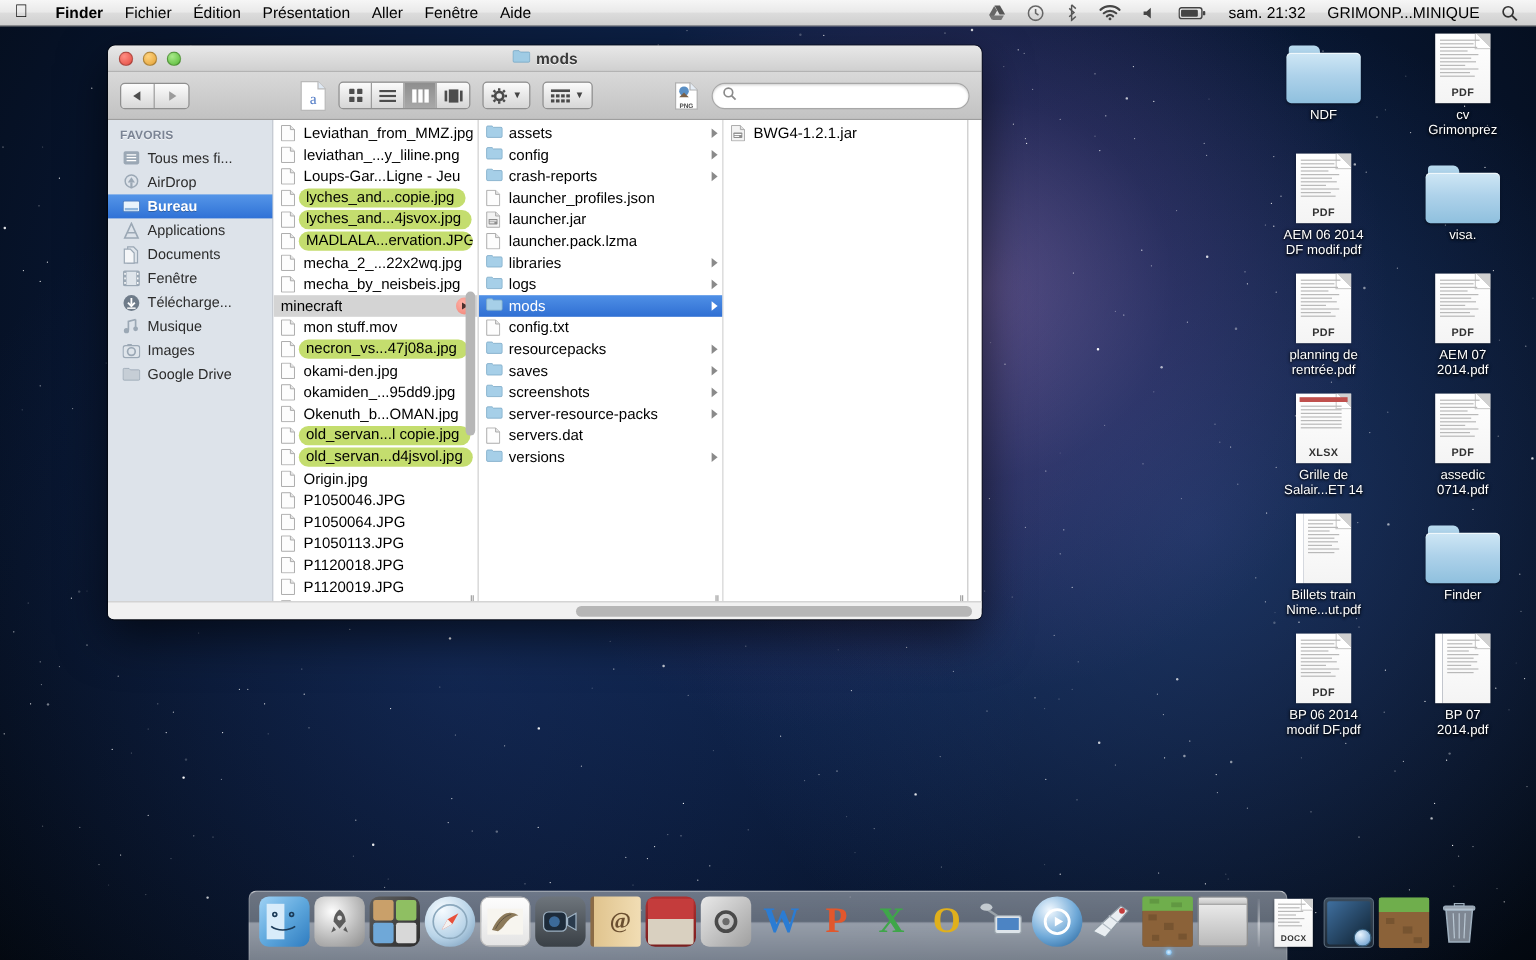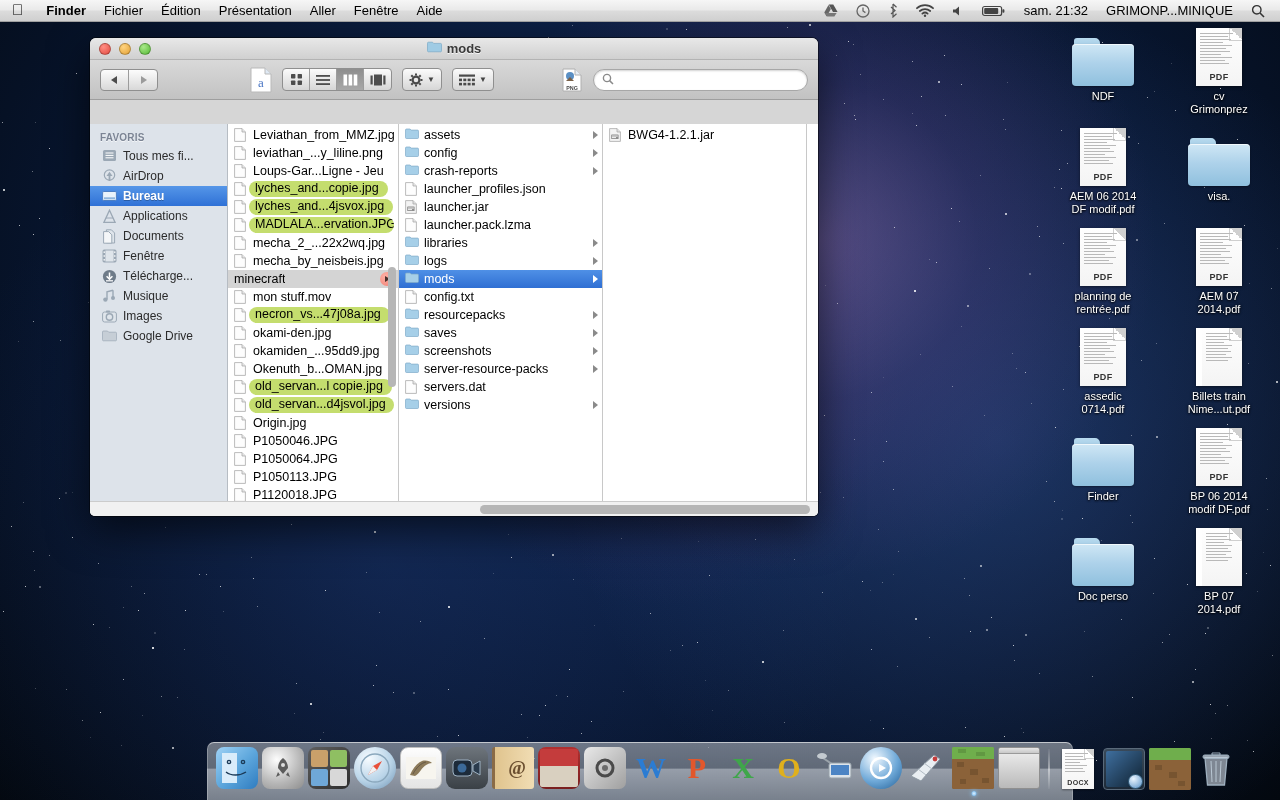--- a/index.html
+++ b/index.html
@@ -82,21 +82,21 @@
   .viewgrp div:last-child { border-right:none; }
   .viewgrp div.on { background:linear-gradient(to bottom,#8e8e8e,#a8a8a8); }
   .popbtn { display:flex; align-items:center; gap:4px; height:23px; padding:0 6px;
     border:1px solid #8f8f8f; border-radius:4px;
     background:linear-gradient(to bottom,#fbfbfb,#d6d6d6); }
   .searchbox { margin-left:auto; width:215px; height:22px; border-radius:11px;
     background:#fff; border:1px solid #a7a7a7; display:flex; align-items:center; padding:0 8px; gap:5px;
     box-shadow:inset 0 1px 2px rgba(0,0,0,0.18);}
   .pngicon { width:20px; height:24px; position:relative; }
 
-  #body { display:flex; height:407px;margin-top:24px; }
+  #body { display:flex; height:407px; }
   #sidebar {
     width:138px; background:#dde3ea; border-right:1px solid #b6bcc3;
     padding-top:6px; font-size:12px;
   }
   .sbhead { font-size:10px; font-weight:bold; color:#7b8494; padding:2px 0 3px 10px; letter-spacing:0.2px;
     text-shadow:0 1px 0 rgba(255,255,255,0.7);}
   .sbitem { height:20px; display:flex; align-items:center; gap:6px; padding-left:11px; color:#2b2b2b; font-size:12px;}
   .sbitem.sel { background:linear-gradient(to bottom,#5596e8,#2f71d6); color:#fff; font-weight:bold;
      text-shadow:0 1px 0 rgba(0,0,0,0.25);}
   .sbico { width:16px; height:16px; display:flex; align-items:center; justify-content:center; flex:0 0 16px;}
@@ -773,84 +773,37 @@
               <i style="width:80%"></i>
             </div>
             <div class="kind">PDF</div>
           </div>
         </div>
         <div class="lbl" style="white-space: pre-line;">AEM 07
 2014.pdf</div>
       </div>
       <div class="dicon">
         <div class="art">
-          <div class="doc">
+          <div class="doc xl">
             <div class="fold"></div>
-            <div class="lines">
-              <i style="width:92%"></i>
-              <i style="width:78%"></i>
-              <i style="width:86%"></i>
-              <i style="width:64%"></i>
-              <i style="width:90%"></i>
-              <i style="width:72%"></i>
-              <i style="width:84%"></i>
-              <i style="width:58%"></i>
-              <i style="width:88%"></i>
-              <i style="width:70%"></i>
-              <i style="width:80%"></i>
-            </div>
-            <div class="kind">PDF</div>
-          </div>
-        </div>
-        <div class="lbl" style="white-space: pre-line;">assedic
-0714.pdf</div>
-      </div>
-      <div class="dicon">
-        <div class="art">
-          <div class="doc ring">
-            <div class="rings">
-              <i></i>
-              <i></i>
-              <i></i>
-              <i></i>
-              <i></i>
-              <i></i>
-              <i></i>
-              <i></i>
-              <i></i>
-              <i></i>
-              <i></i>
-              <i></i>
-            </div>
-            <div class="fold"></div>
-            <div class="lines">
-              <i style="width:90%"></i>
-              <i style="width:70%"></i>
-              <i style="width:84%"></i>
-              <i style="width:60%"></i>
-              <i style="width:88%"></i>
-              <i style="width:74%"></i>
-              <i style="width:82%"></i>
-              <i style="width:66%"></i>
-              <i style="width:86%"></i>
-              <i style="width:72%"></i>
-            </div>
-          </div>
-        </div>
-        <div class="lbl" style="white-space: pre-line;">Billets train
-Nime...ut.pdf</div>
-      </div>
-      <div class="dicon">
-        <div class="art">
-          <div class="folder">
-            <div class="tab"></div>
-            <div class="bk"></div>
-          </div>
-        </div>
-        <div class="lbl" style="white-space: pre-line;">Finder</div>
+            <div class="hdr"></div>
+            <div class="lines" style="top:10px">
+              <i style="width:94%"></i>
+              <i style="width:94%"></i>
+              <i style="width:94%"></i>
+              <i style="width:94%"></i>
+              <i style="width:94%"></i>
+              <i style="width:94%"></i>
+              <i style="width:94%"></i>
+            </div>
+            <div class="kind">XLSX</div>
+          </div>
+        </div>
+        <div class="lbl" style="white-space: pre-line;">Grille de
+Salair...ET 14</div>
       </div>
       <div class="dicon">
         <div class="art">
           <div class="doc">
             <div class="fold"></div>
             <div class="lines">
               <i style="width:92%"></i>
               <i style="width:78%"></i>
               <i style="width:86%"></i>
               <i style="width:64%"></i>
@@ -858,31 +811,89 @@
               <i style="width:72%"></i>
               <i style="width:84%"></i>
               <i style="width:58%"></i>
               <i style="width:88%"></i>
               <i style="width:70%"></i>
               <i style="width:80%"></i>
             </div>
             <div class="kind">PDF</div>
           </div>
         </div>
-        <div class="lbl" style="white-space: pre-line;">BP 06 2014
-modif DF.pdf</div>
+        <div class="lbl" style="white-space: pre-line;">assedic
+0714.pdf</div>
+      </div>
+      <div class="dicon">
+        <div class="art">
+          <div class="doc ring">
+            <div class="rings">
+              <i></i>
+              <i></i>
+              <i></i>
+              <i></i>
+              <i></i>
+              <i></i>
+              <i></i>
+              <i></i>
+              <i></i>
+              <i></i>
+              <i></i>
+              <i></i>
+            </div>
+            <div class="fold"></div>
+            <div class="lines">
+              <i style="width:90%"></i>
+              <i style="width:70%"></i>
+              <i style="width:84%"></i>
+              <i style="width:60%"></i>
+              <i style="width:88%"></i>
+              <i style="width:74%"></i>
+              <i style="width:82%"></i>
+              <i style="width:66%"></i>
+              <i style="width:86%"></i>
+              <i style="width:72%"></i>
+            </div>
+          </div>
+        </div>
+        <div class="lbl" style="white-space: pre-line;">Billets train
+Nime...ut.pdf</div>
       </div>
       <div class="dicon">
         <div class="art">
           <div class="folder">
             <div class="tab"></div>
             <div class="bk"></div>
           </div>
         </div>
-        <div class="lbl" style="white-space: pre-line;">Doc perso</div>
+        <div class="lbl" style="white-space: pre-line;">Finder</div>
+      </div>
+      <div class="dicon">
+        <div class="art">
+          <div class="doc">
+            <div class="fold"></div>
+            <div class="lines">
+              <i style="width:92%"></i>
+              <i style="width:78%"></i>
+              <i style="width:86%"></i>
+              <i style="width:64%"></i>
+              <i style="width:90%"></i>
+              <i style="width:72%"></i>
+              <i style="width:84%"></i>
+              <i style="width:58%"></i>
+              <i style="width:88%"></i>
+              <i style="width:70%"></i>
+              <i style="width:80%"></i>
+            </div>
+            <div class="kind">PDF</div>
+          </div>
+        </div>
+        <div class="lbl" style="white-space: pre-line;">BP 06 2014
+modif DF.pdf</div>
       </div>
       <div class="dicon">
         <div class="art">
           <div class="doc ring">
             <div class="rings">
               <i></i>
               <i></i>
               <i></i>
               <i></i>
               <i></i>

